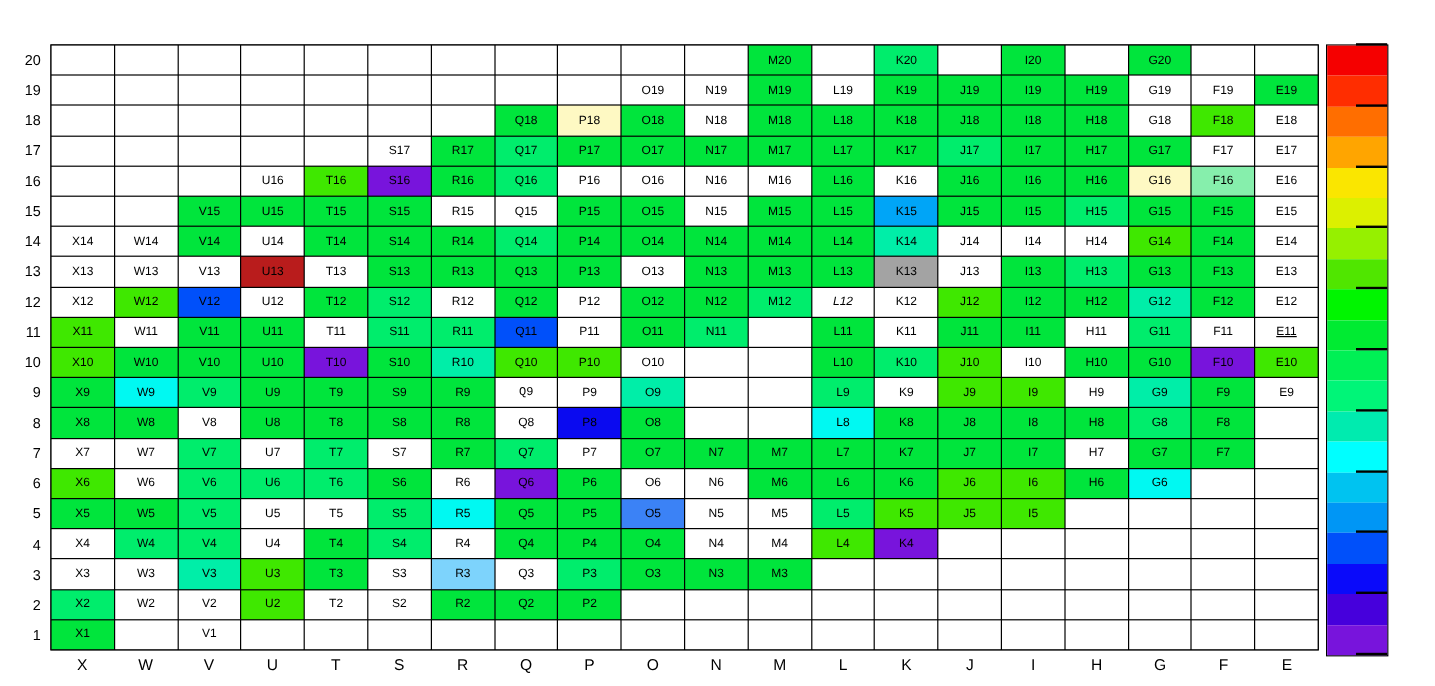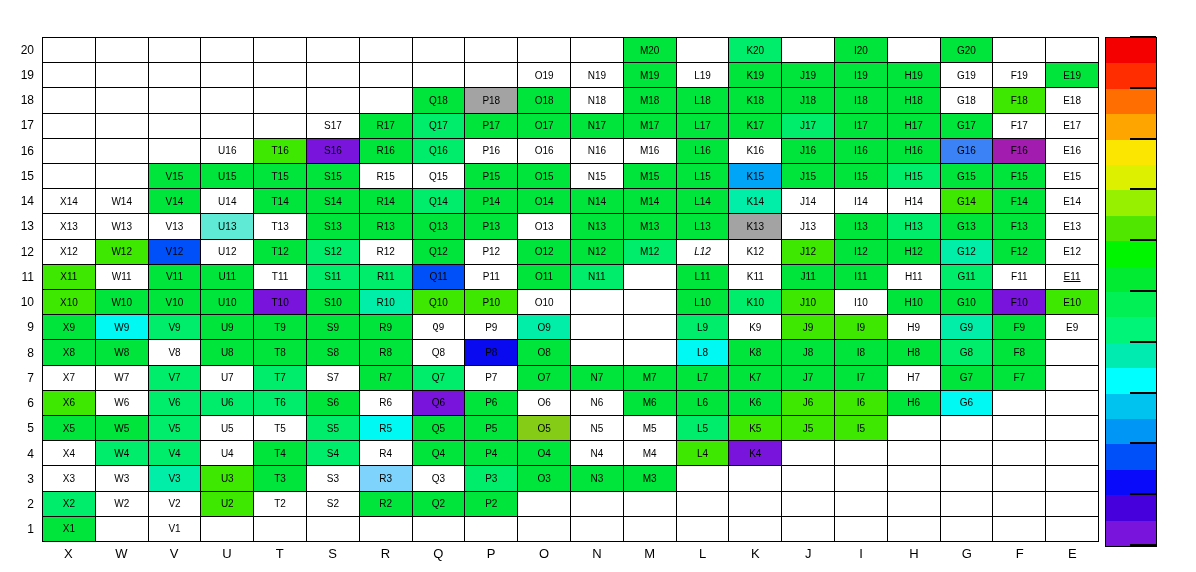--- a/index.html
+++ b/index.html
@@ -87,21 +87,21 @@
       <div class="cell" style="background: rgb(255, 255, 255);">F19</div>
       <div class="cell" style="background: rgb(0, 229, 60);">E19</div>
       <div class="cell"></div>
       <div class="cell"></div>
       <div class="cell"></div>
       <div class="cell"></div>
       <div class="cell"></div>
       <div class="cell"></div>
       <div class="cell"></div>
       <div class="cell" style="background: rgb(0, 229, 60);">Q18</div>
-      <div class="cell" style="background: #a3a3a3;">P18</div>
+      <div class="cell" style="background: #fef9c3;">P18</div>
       <div class="cell" style="background: rgb(0, 229, 60);">O18</div>
       <div class="cell" style="background: rgb(255, 255, 255);">N18</div>
       <div class="cell" style="background: rgb(0, 229, 60);">M18</div>
       <div class="cell" style="background: rgb(0, 229, 60);">L18</div>
       <div class="cell" style="background: rgb(0, 229, 60);">K18</div>
       <div class="cell" style="background: rgb(0, 229, 60);">J18</div>
       <div class="cell" style="background: rgb(0, 229, 60);">I18</div>
       <div class="cell" style="background: rgb(0, 229, 60);">H18</div>
       <div class="cell" style="background: rgb(255, 255, 255);">G18</div>
       <div class="cell" style="background: rgb(63, 232, 0);">F18</div>
@@ -136,22 +136,22 @@
       <div class="cell" style="background: rgb(0, 237, 108);">Q16</div>
       <div class="cell" style="background: rgb(255, 255, 255);">P16</div>
       <div class="cell" style="background: rgb(255, 255, 255);">O16</div>
       <div class="cell" style="background: rgb(255, 255, 255);">N16</div>
       <div class="cell" style="background: rgb(255, 255, 255);">M16</div>
       <div class="cell" style="background: rgb(0, 229, 60);">L16</div>
       <div class="cell" style="background: rgb(255, 255, 255);">K16</div>
       <div class="cell" style="background: rgb(0, 229, 60);">J16</div>
       <div class="cell" style="background: rgb(0, 229, 60);">I16</div>
       <div class="cell" style="background: rgb(0, 229, 60);">H16</div>
-      <div class="cell" style="background: #3b82f6;">G16</div>
-      <div class="cell" style="background: #a21caf;">F16</div>
+      <div class="cell" style="background: #fef9c3;">G16</div>
+      <div class="cell" style="background: #86efac;">F16</div>
       <div class="cell" style="background: rgb(255, 255, 255);">E16</div>
       <div class="cell"></div>
       <div class="cell"></div>
       <div class="cell" style="background: rgb(0, 229, 60);">V15</div>
       <div class="cell" style="background: rgb(0, 229, 60);">U15</div>
       <div class="cell" style="background: rgb(0, 229, 60);">T15</div>
       <div class="cell" style="background: rgb(0, 229, 60);">S15</div>
       <div class="cell" style="background: rgb(255, 255, 255);">R15</div>
       <div class="cell" style="background: rgb(255, 255, 255);">Q15</div>
       <div class="cell" style="background: rgb(0, 229, 60);">P15</div>
@@ -182,21 +182,21 @@
       <div class="cell" style="background: rgb(0, 238, 168);">K14</div>
       <div class="cell" style="background: rgb(255, 255, 255);">J14</div>
       <div class="cell" style="background: rgb(255, 255, 255);">I14</div>
       <div class="cell" style="background: rgb(255, 255, 255);">H14</div>
       <div class="cell" style="background: rgb(63, 232, 0);">G14</div>
       <div class="cell" style="background: rgb(0, 229, 60);">F14</div>
       <div class="cell" style="background: rgb(255, 255, 255);">E14</div>
       <div class="cell" style="background: rgb(255, 255, 255);">X13</div>
       <div class="cell" style="background: rgb(255, 255, 255);">W13</div>
       <div class="cell" style="background: rgb(255, 255, 255);">V13</div>
-      <div class="cell" style="background: #5eead4;">U13</div>
+      <div class="cell" style="background: #b91c1c;">U13</div>
       <div class="cell" style="background: rgb(255, 255, 255);">T13</div>
       <div class="cell" style="background: rgb(0, 229, 60);">S13</div>
       <div class="cell" style="background: rgb(0, 229, 60);">R13</div>
       <div class="cell" style="background: rgb(0, 229, 60);">Q13</div>
       <div class="cell" style="background: rgb(0, 229, 60);">P13</div>
       <div class="cell" style="background: rgb(255, 255, 255);">O13</div>
       <div class="cell" style="background: rgb(0, 229, 60);">N13</div>
       <div class="cell" style="background: rgb(0, 229, 60);">M13</div>
       <div class="cell" style="background: rgb(0, 229, 60);">L13</div>
       <div class="cell" style="background: #a3a3a3; text-align: right;">K13</div>
@@ -348,21 +348,21 @@
       <div class="cell"></div>
       <div class="cell" style="background: rgb(0, 229, 60);">X5</div>
       <div class="cell" style="background: rgb(0, 229, 60);">W5</div>
       <div class="cell" style="background: rgb(0, 237, 108);">V5</div>
       <div class="cell" style="background: rgb(255, 255, 255);">U5</div>
       <div class="cell" style="background: rgb(255, 255, 255);">T5</div>
       <div class="cell" style="background: rgb(0, 237, 108);">S5</div>
       <div class="cell" style="background: rgb(0, 249, 242);">R5</div>
       <div class="cell" style="background: rgb(0, 229, 60);">Q5</div>
       <div class="cell" style="background: rgb(0, 229, 60);">P5</div>
-      <div class="cell" style="background: #84cc16;">O5</div>
+      <div class="cell" style="background: #3b82f6;">O5</div>
       <div class="cell" style="background: rgb(255, 255, 255);">N5</div>
       <div class="cell" style="background: rgb(255, 255, 255);">M5</div>
       <div class="cell" style="background: rgb(0, 237, 108);">L5</div>
       <div class="cell" style="background: rgb(63, 232, 0);">K5</div>
       <div class="cell" style="background: rgb(63, 232, 0);">J5</div>
       <div class="cell" style="background: rgb(63, 232, 0);">I5</div>
       <div class="cell"></div>
       <div class="cell"></div>
       <div class="cell"></div>
       <div class="cell"></div>

